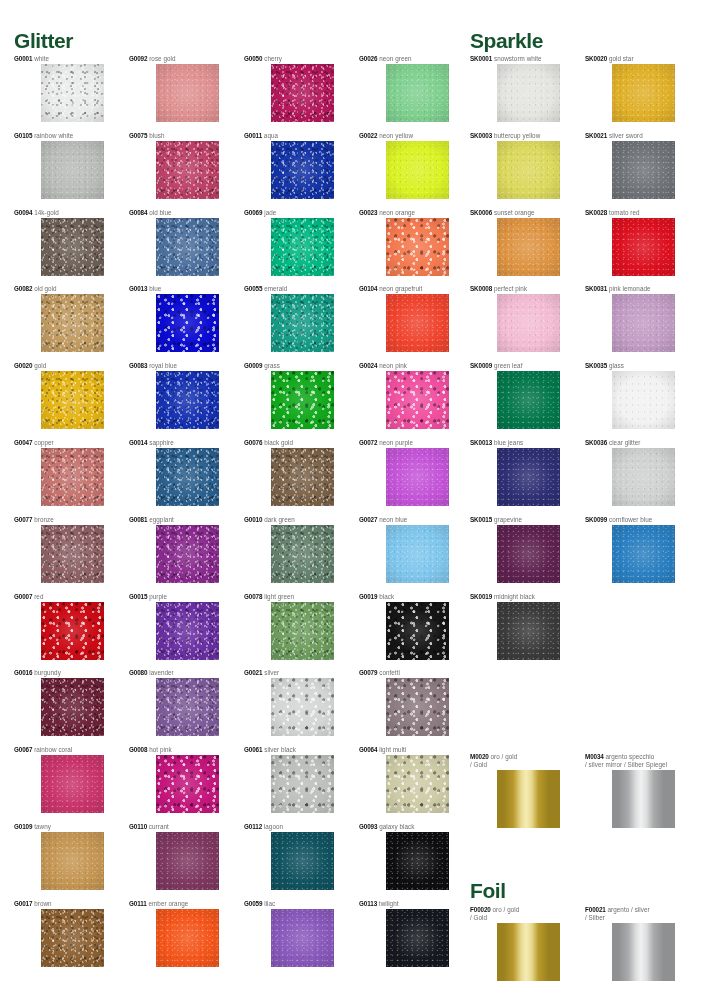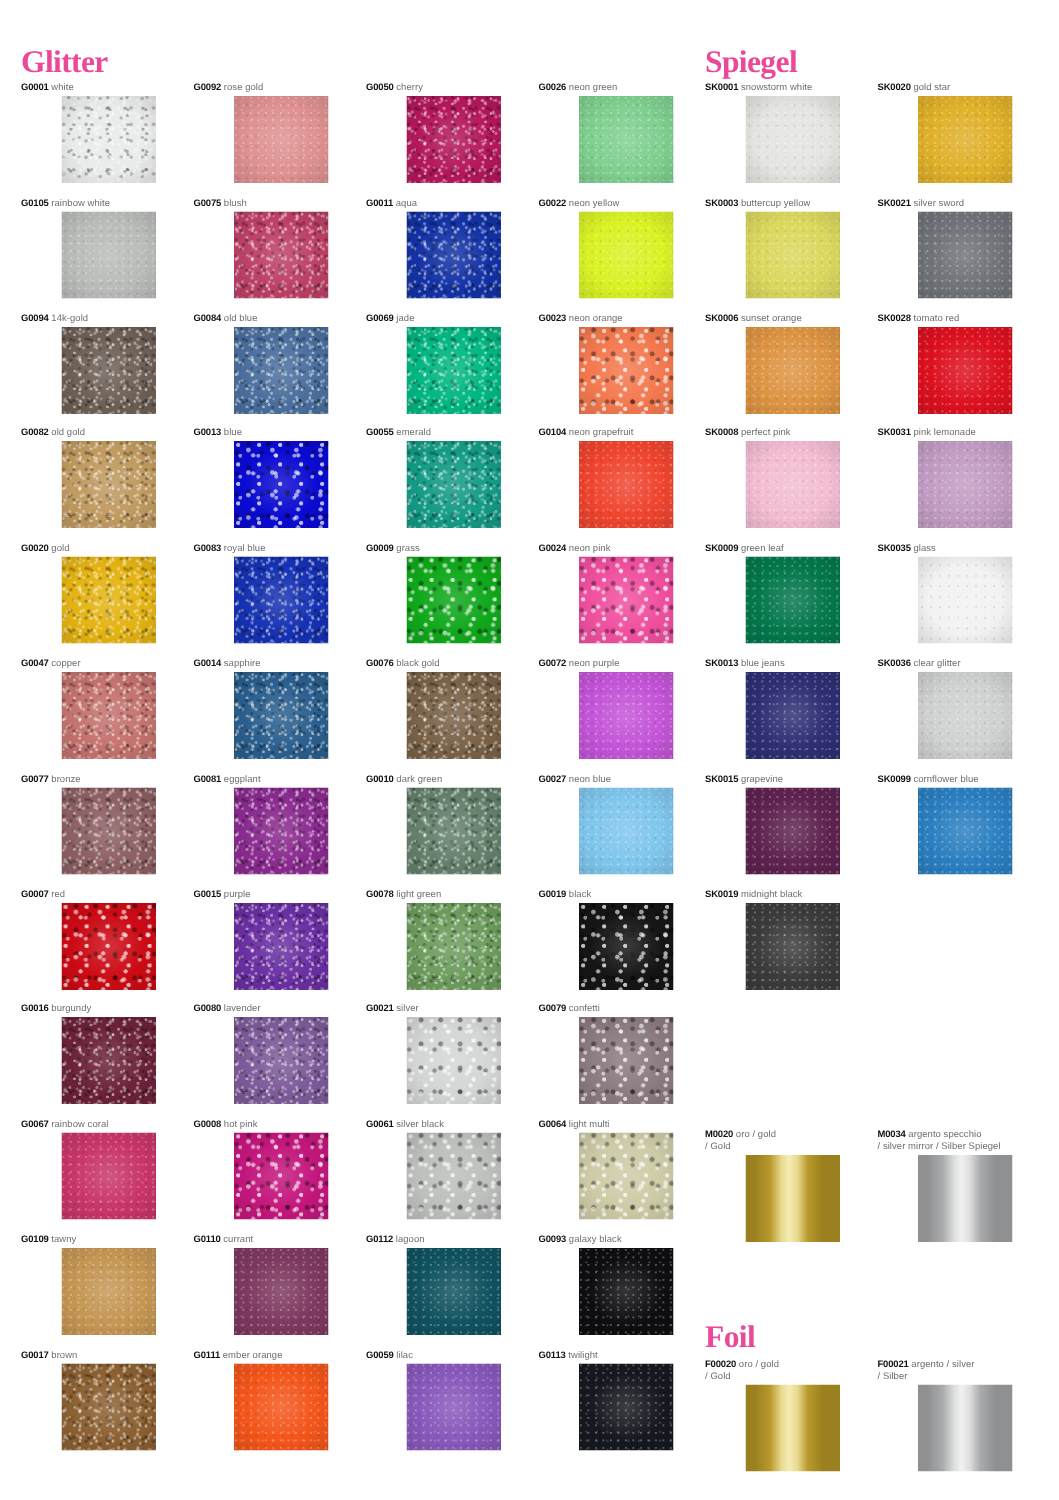--- a/index.html
+++ b/index.html
@@ -8,25 +8,25 @@
     background:#ffffff;
     font-family:"Liberation Sans", sans-serif;
     overflow:hidden;
     position:relative;
   }
   .page{position:relative;width:706px;height:1000px;}
 
   
   .section-title{
     position:absolute;
-    font-family:Liberation Serif, serif;
+    font-family:Liberation Sans, sans-serif;
     font-weight:bold;
     font-size:21px;
     letter-spacing:-0.4px;
-    color:#ec4899;
+    color:#14532d;
     white-space:nowrap;
   }
 
   
   .cell{position:absolute;width:115px;}
   .cell .label{
     font-size:6.3px;
     line-height:8.2px;
     color:#6d6d6d;
     white-space:nowrap;
@@ -92,21 +92,21 @@
       var(--m4) 46%, var(--m3) 55%, var(--m2) 66%, var(--m1) 82%, var(--m1) 100%);
   }
 </style>
 </head>
 <body>
 
 <div class="page">
 
   <div class="section-title" style="left:14px;top:29px;">Glitter</div>
 
-  <div class="section-title" style="left:470px;top:29px;">Spiegel</div>
+  <div class="section-title" style="left:470px;top:29px;">Sparkle</div>
 
 
   <div class="section-title" style="left:470px;top:879px;">Foil</div>
 
   <div id="grid-root">
       <div class="cell" style="left: 14px; top: 55px;">
         <div class="label"><span class="code">G0001</span><span> white</span></div>
         <div class="chip">
           <div class="tex" style="background: rgb(233, 234, 234);"></div>
           <div class="tex glitter"></div>

